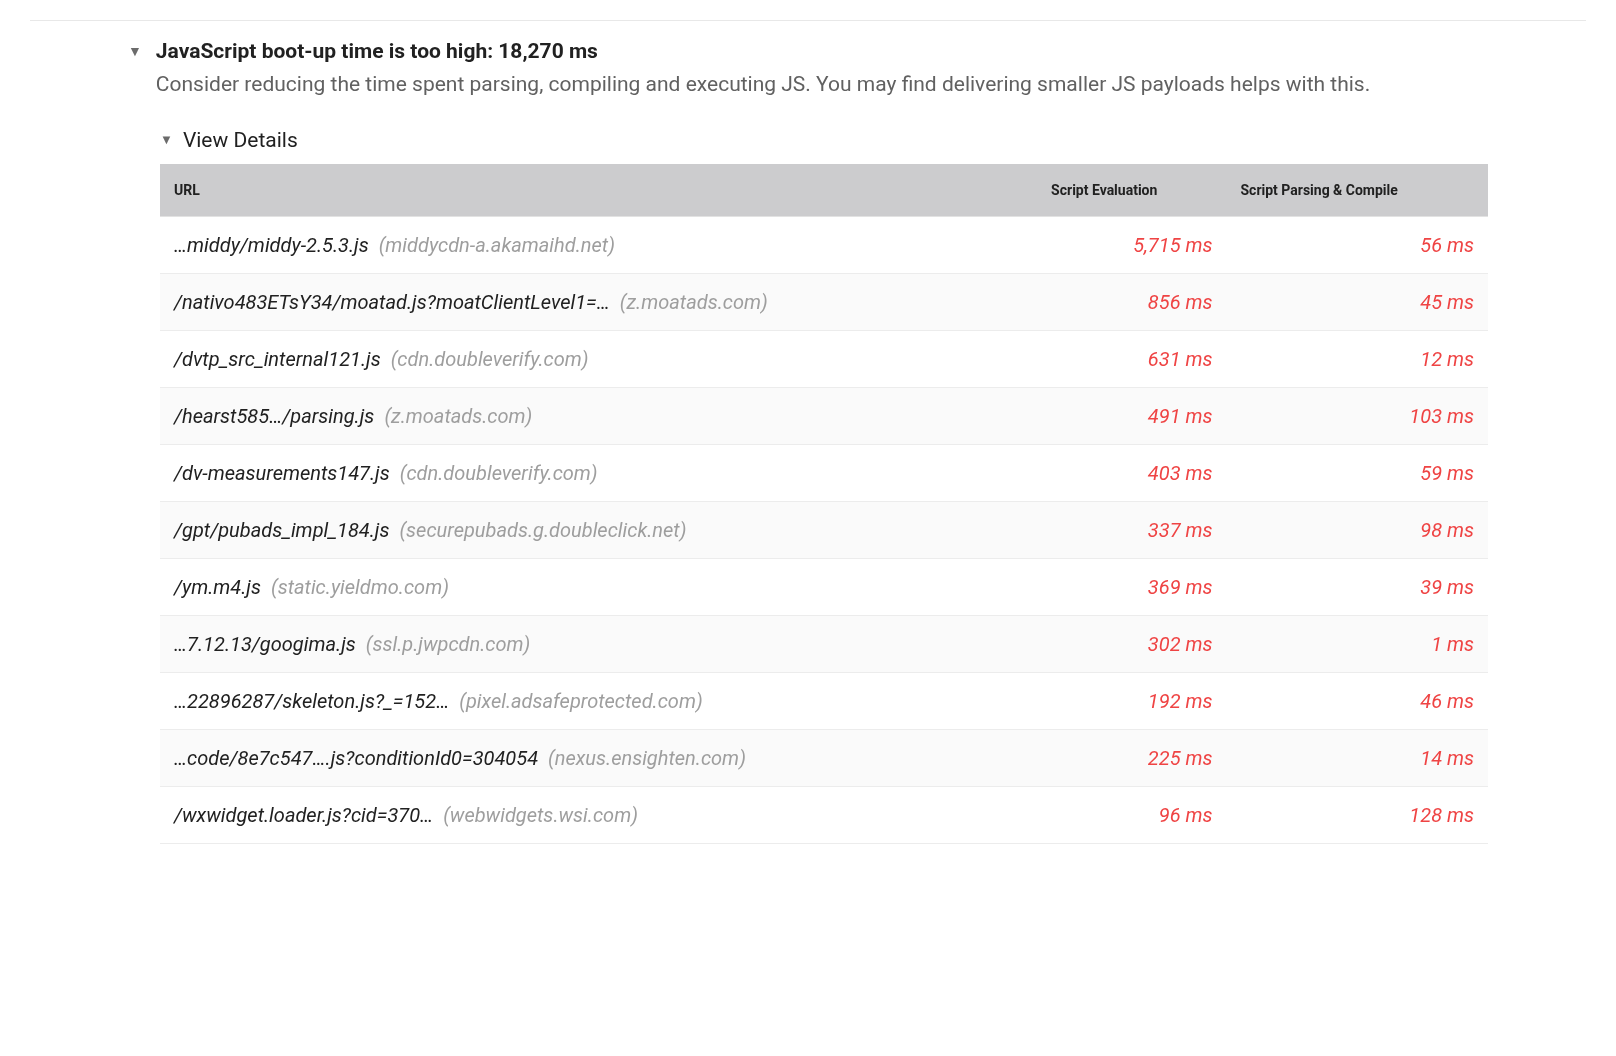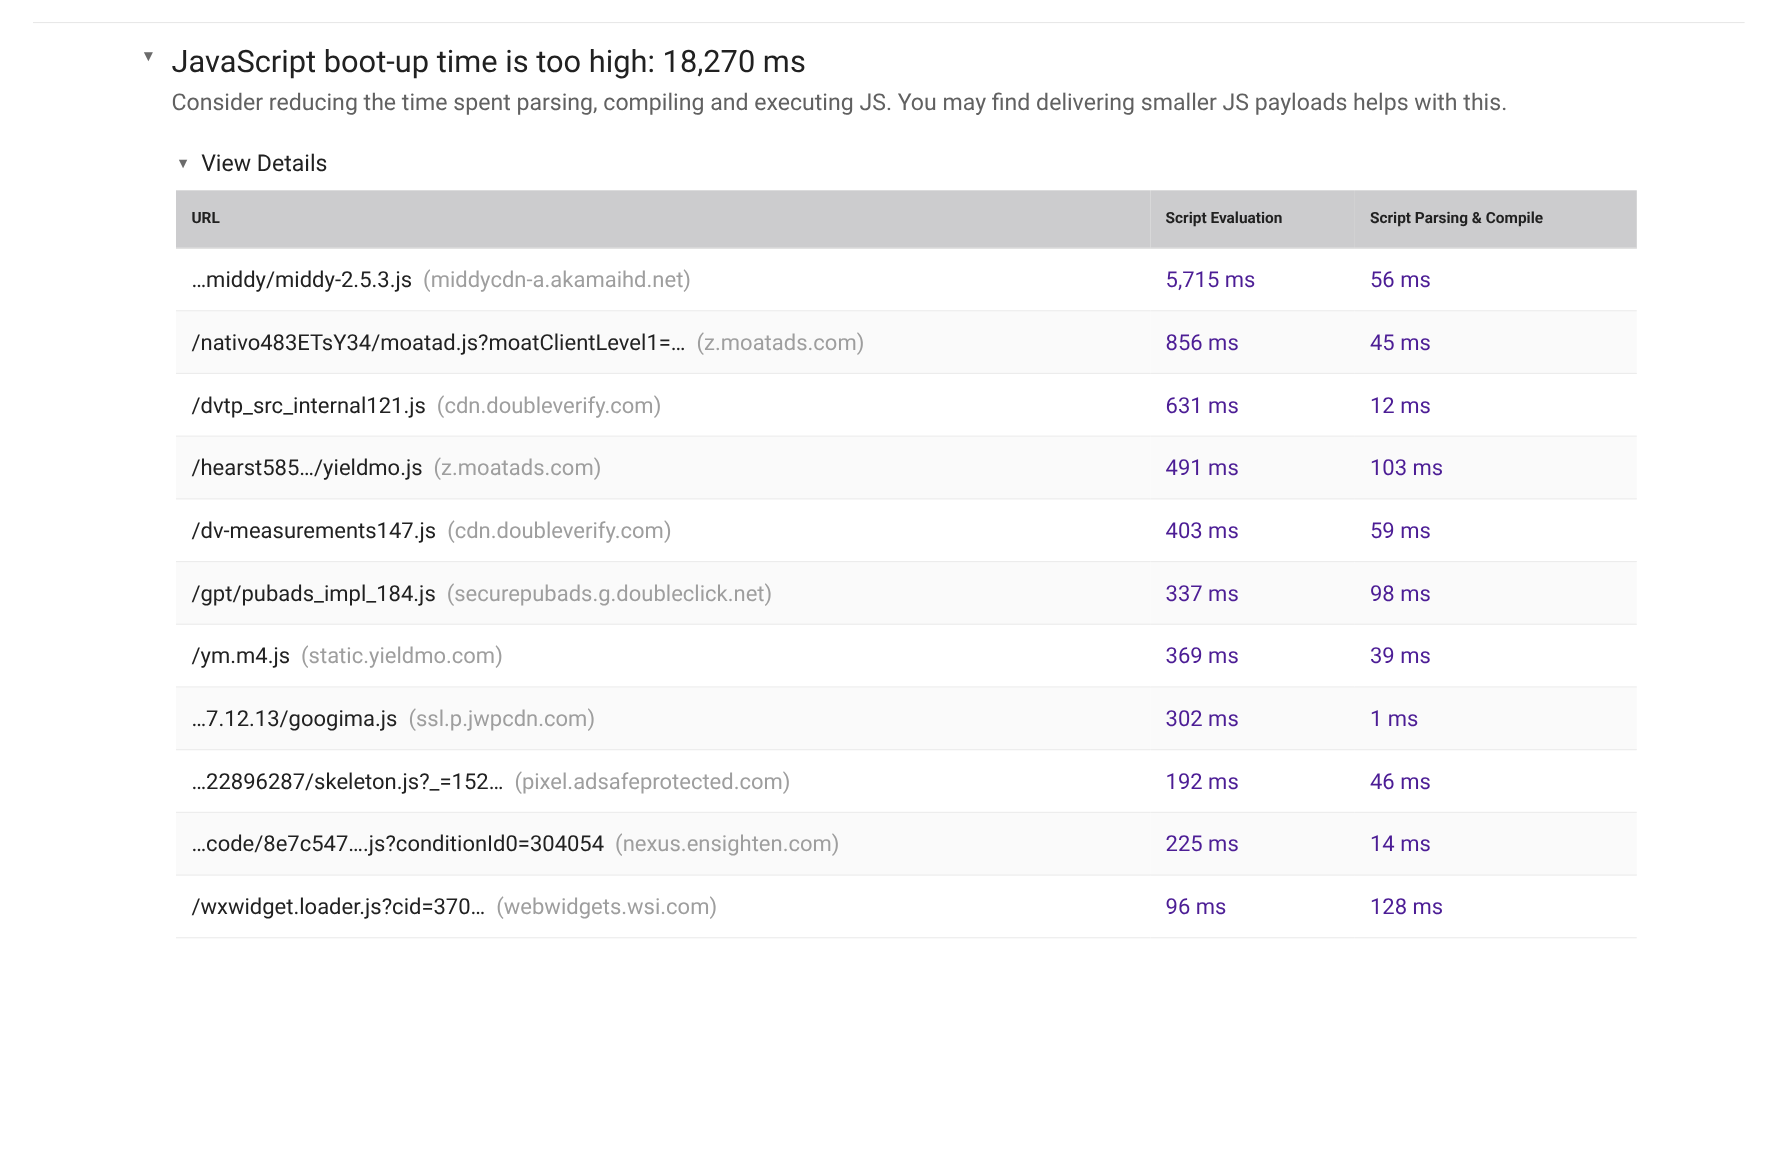--- a/index.html
+++ b/index.html
@@ -22,22 +22,22 @@
   }
   .chevron {
     color: #6b6b6b;
     font-size: 14px;
     margin-top: 7px;
     user-select: none;
     cursor: pointer;
     line-height: 1;
   }
   .audit-title {
-    font-size: 28px;
-    font-weight: 400;
+    font-size: 21px;
+    font-weight: 700;
     color: #212121;
     line-height: 1.35;
   }
   .audit-desc {
     font-size: 21px;
     color: #616161;
     font-weight: 400;
     line-height: 1.45;
     margin-top: 4px;
     max-width: 1260px;
@@ -76,41 +76,42 @@
     font-weight: 700;
     padding: 18px 14px;
     border-bottom: 1px solid #e2e2e2;
     font-size: 14px;
   }
   table.results thead th.num {
     text-align: left;
   }
   table.results tbody tr {
     border-bottom: 1px solid #ececec;
+    font-style: italic;
   }
   table.results tbody tr:nth-child(even) {
     background: #fafafa;
   }
   table.results tbody td {
     padding: 16px 14px;
     vertical-align: middle;
   }
   td.url-cell {
     color: #212121;
     font-size: 20px;
     white-space: nowrap;
   }
   td.url-cell .host {
     color: #9e9e9e;
     font-size: 20px;
     margin-left: 10px;
   }
   td.num {
-    text-align: left;
-    color: #4c1d95;
+    text-align: right;
+    color: #ef4444;
     font-size: 20px;
     white-space: nowrap;
   }
   .top-border {
     border-top: 1px solid #e8e8e8;
     height: 1px;
     margin-bottom: 10px;
   }
 </style>
 </head>
@@ -152,21 +153,21 @@
             <td class="url-cell"><span>/nativo483ETsY34/moatad.js?moatClientLevel1=…</span><span class="host">(z.moatads.com)</span></td>
             <td class="num">856 ms</td>
             <td class="num">45 ms</td>
           </tr>
           <tr>
             <td class="url-cell"><span>/dvtp_src_internal121.js</span><span class="host">(cdn.doubleverify.com)</span></td>
             <td class="num">631 ms</td>
             <td class="num">12 ms</td>
           </tr>
           <tr>
-            <td class="url-cell"><span>/hearst585…/yieldmo.js</span><span class="host">(z.moatads.com)</span></td>
+            <td class="url-cell"><span>/hearst585…/parsing.js</span><span class="host">(z.moatads.com)</span></td>
             <td class="num">491 ms</td>
             <td class="num">103 ms</td>
           </tr>
           <tr>
             <td class="url-cell"><span>/dv-measurements147.js</span><span class="host">(cdn.doubleverify.com)</span></td>
             <td class="num">403 ms</td>
             <td class="num">59 ms</td>
           </tr>
           <tr>
             <td class="url-cell"><span>/gpt/pubads_impl_184.js</span><span class="host">(securepubads.g.doubleclick.net)</span></td>

